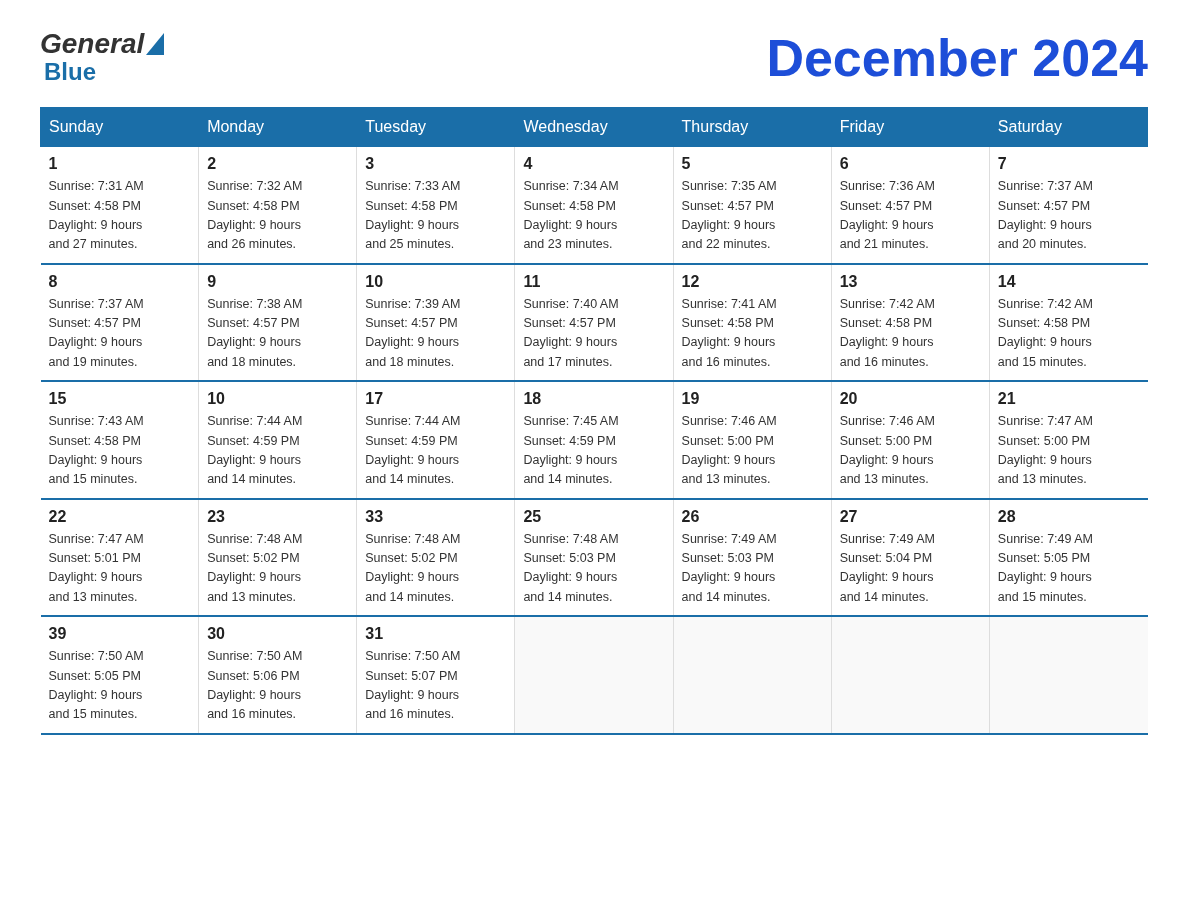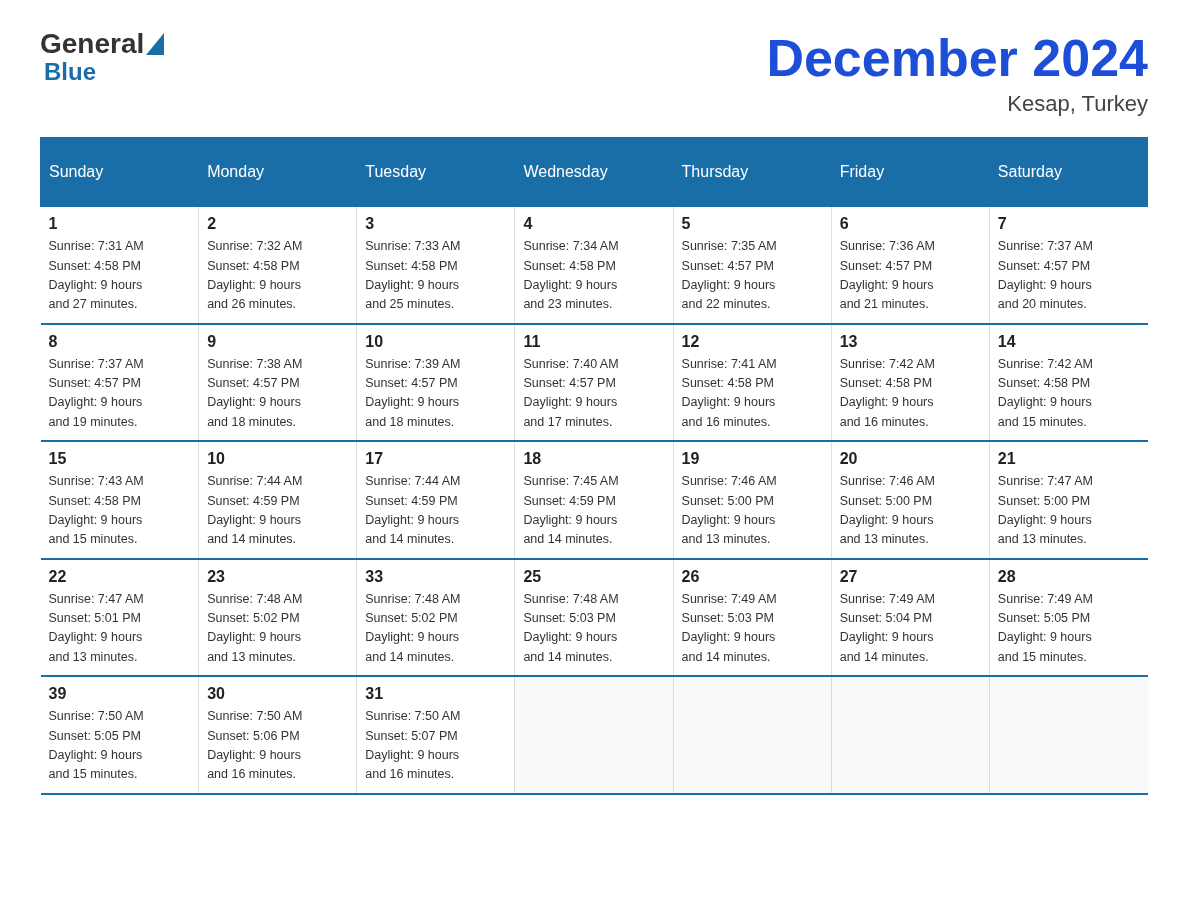--- a/index.html
+++ b/index.html
@@ -30,20 +30,21 @@
       font-size: 28px;
       font-weight: bold;
       color: #333;
       line-height: 1;
     }
 
     .logo-general {
       color: #333;
       font-size: 28px;
       font-weight: bold;
+      font-style: italic;
     }
 
     .logo-triangle {
       width: 0;
       height: 0;
       border-left: 18px solid transparent;
       border-right: 0px solid transparent;
       border-bottom: 22px solid #1a6ea8;
       margin-left: 2px;
       display: inline-block;
@@ -80,21 +81,21 @@
     }
 
     thead tr {
       background-color: #1a6ea8;
     }
 
     thead th {
       color: #ffffff;
       font-size: 16px;
       font-weight: normal;
-      padding: 25px 8px;
+      padding: 10px 8px;
       text-align: left;
       border: 1px solid #1a6ea8;
     }
 
     tbody tr {
       border-bottom: 2px solid #1a6ea8;
     }
 
     tbody td {
       vertical-align: top;
@@ -134,21 +135,20 @@
 <div class="header">
   <div class="logo">
     <div class="logo-text">
       <span class="logo-general">General</span>
       <span class="logo-triangle"></span>
     </div>
     <span class="logo-blue">Blue</span>
   </div>
   <div class="title-block">
     <div class="calendar-title">December 2024</div>
-    <div class="calendar-subtitle">Kesap, Turkey</div>
   </div>
 </div>
 
 <table>
   <thead>
     <tr>
     <th>Sunday</th>
         <th>Monday</th>
         <th>Tuesday</th>
         <th>Wednesday</th>

